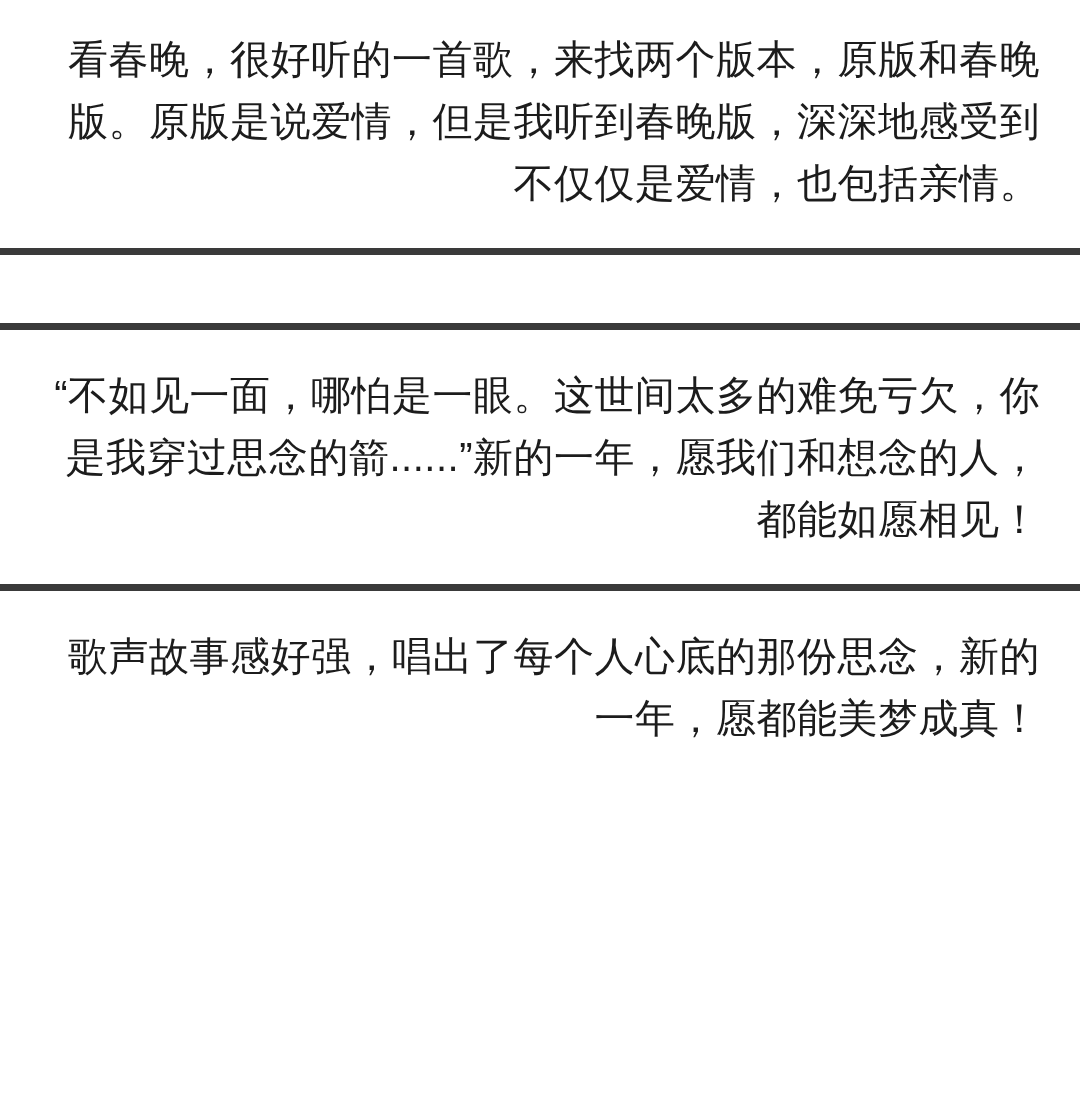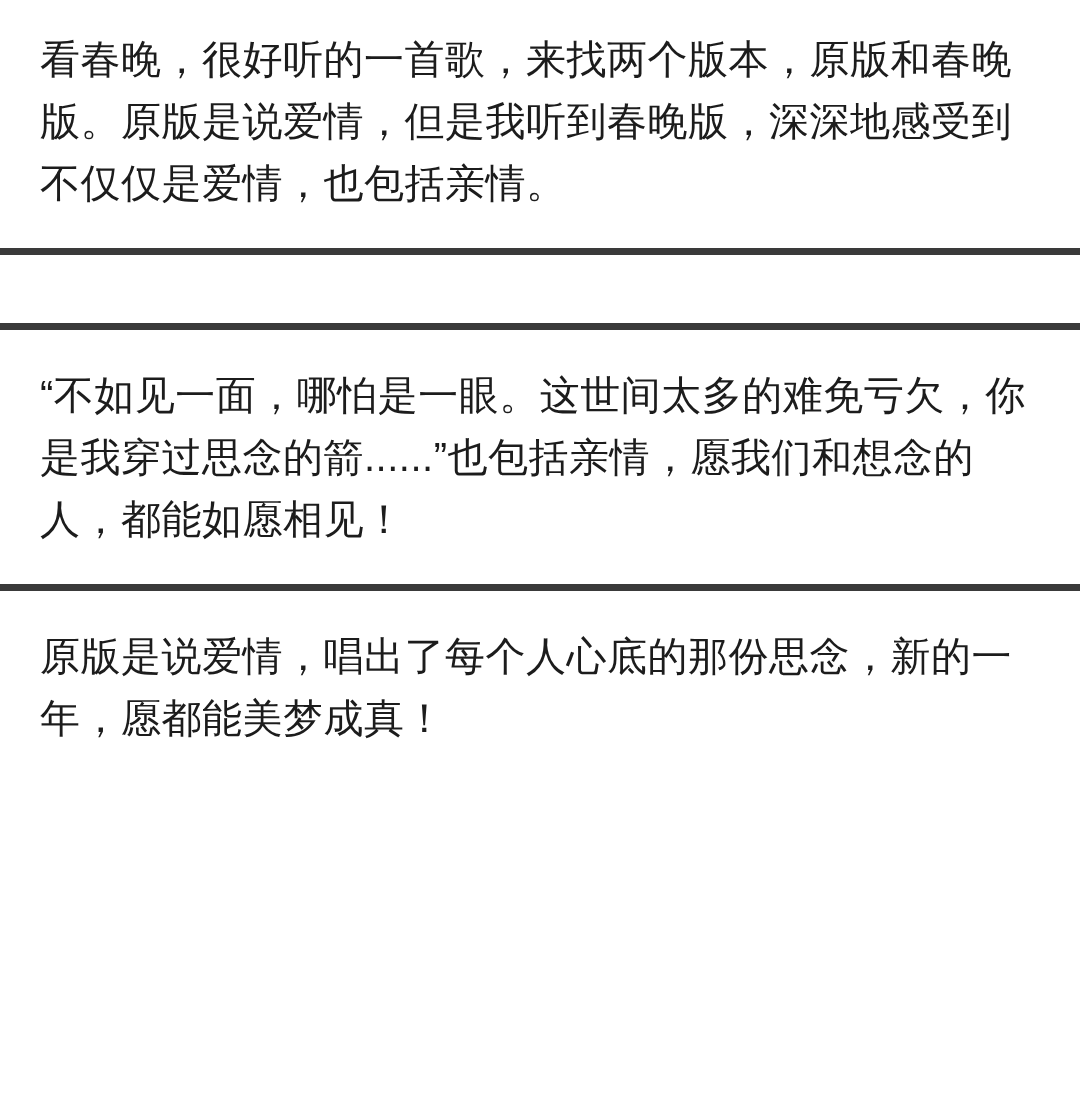--- a/index.html
+++ b/index.html
@@ -23,21 +23,21 @@
   .comment {
     box-sizing: border-box;
     padding: 0 40px;
   }
   .comment-text {
     color: #1c1c1c;
     font-size: 40px;
     line-height: 1.55;
     letter-spacing: 0.5px;
     font-weight: 400;
-    text-align: left;
+    text-align: right;
     white-space: pre-wrap;
     word-break: break-all;
   }
   .divider {
     height: 7px;
     background: #3a3a3a;
     width: 100%;
   }
   .sp-1 { height: 28px; }
   .sp-2 { height: 34px; }
@@ -59,26 +59,26 @@
   <div class="sp-2"></div>
   <div class="divider"></div>
   <div class="sp-2"></div>
 
 
   <div class="sp-3"></div>
   <div class="divider"></div>
   <div class="sp-3"></div>
 
   <div class="comment">
-    <div class="comment-text">“不如见一面，哪怕是一眼。这世间太多的难免亏欠，你是我穿过思念的箭......”也包括亲情，愿我们和想念的人，都能如愿相见！</div>
+    <div class="comment-text">“不如见一面，哪怕是一眼。这世间太多的难免亏欠，你是我穿过思念的箭......”新的一年，愿我们和想念的人，都能如愿相见！</div>
   </div>
 
   <div class="sp-4"></div>
   <div class="divider"></div>
   <div class="sp-4"></div>
 
   <div class="comment">
-    <div class="comment-text">原版是说爱情，唱出了每个人心底的那份思念，新的一年，愿都能美梦成真！</div>
+    <div class="comment-text">歌声故事感好强，唱出了每个人心底的那份思念，新的一年，愿都能美梦成真！</div>
   </div>
 
   <div class="sp-bot"></div>
 
 </div>
 
 </body></html>

